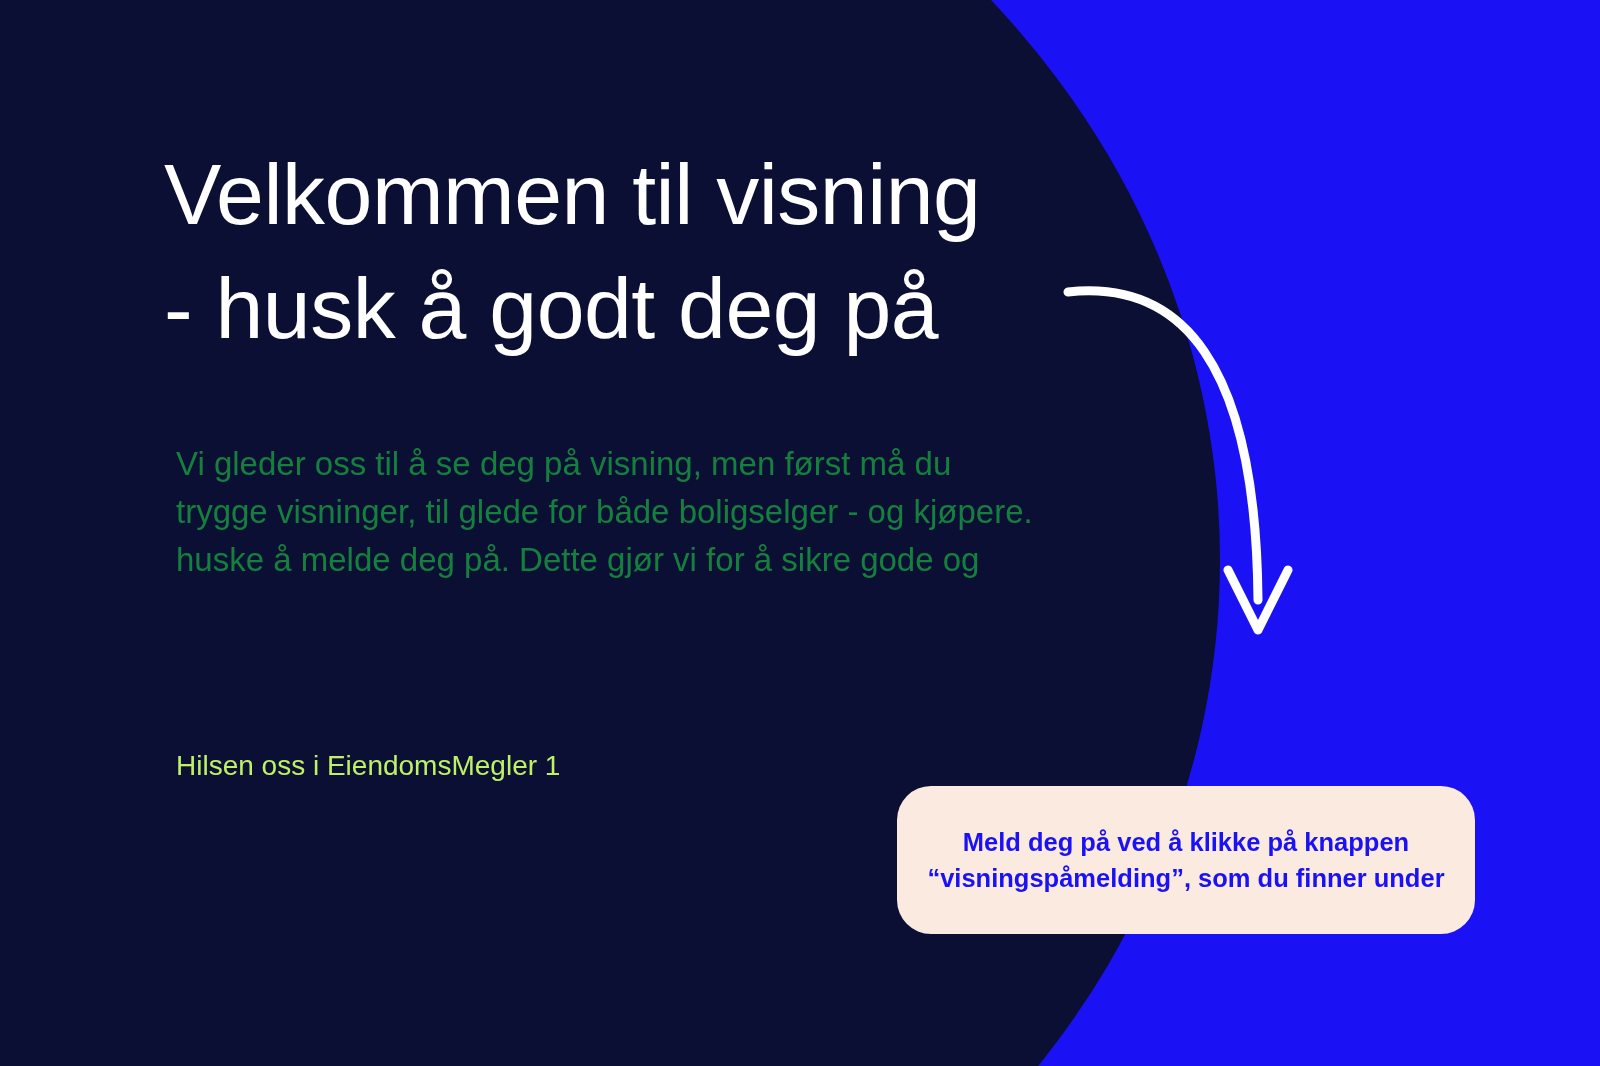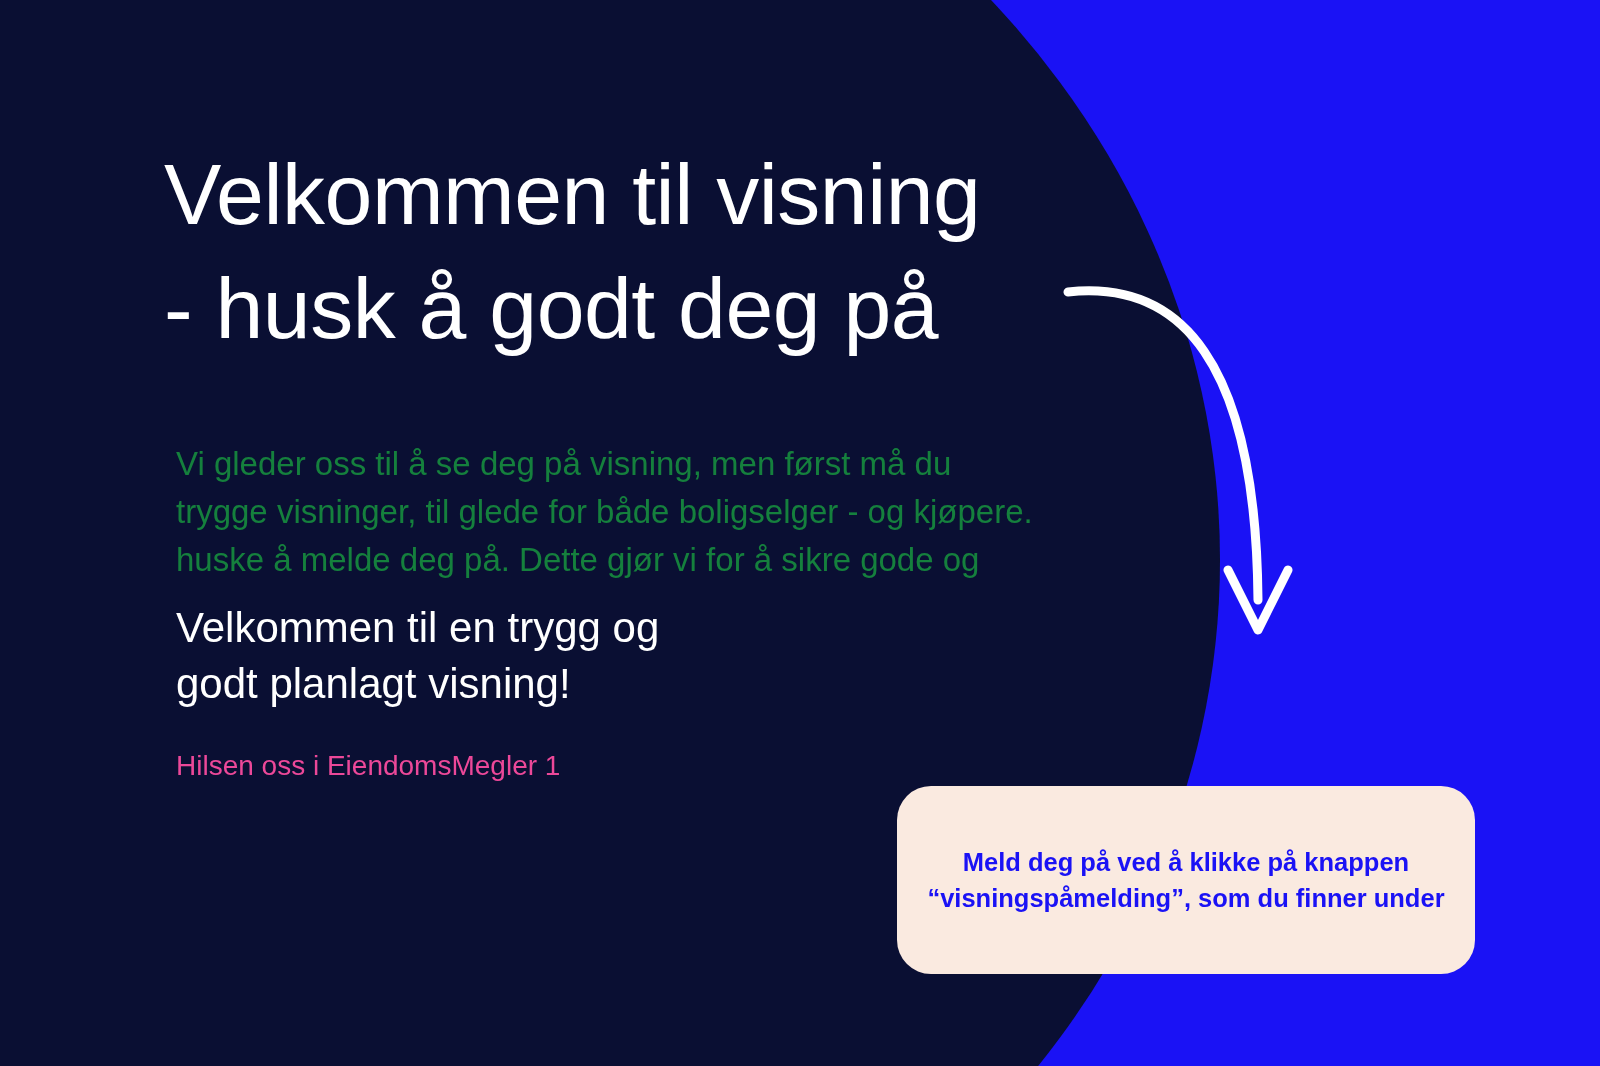--- a/index.html
+++ b/index.html
@@ -94,32 +94,32 @@
     font-size: 42px;
     line-height: 1.33;
     font-weight: 400;
   }
   .subhead .line { display: block; white-space: nowrap; }
 
   .signature {
     position: absolute;
     left: 176px;
     top: 750px;
-    color: #ec4899;
+    color: #bef264;
     font-size: 28px;
     font-weight: 400;
     white-space: nowrap;
   }
 
   .callout {
     position: absolute;
     left: 897px;
     top: 786px;
     width: 578px;
-    height: 188px;
+    height: 148px;
     background: #faeae0;
     border-radius: 34px;
     display: flex;
     align-items: center;
     justify-content: center;
   }
   .callout-text {
     color: #1a12f5;
     font-size: 25.5px;
     line-height: 1.42;
@@ -152,24 +152,20 @@
     <span class="line">Velkommen til visning</span>
     <span class="line">- husk å godt deg på</span>
   </div>
 
   <div class="body-text">
     <span class="line">Vi gleder oss til å se deg på visning, men først må du</span>
     <span class="line">trygge visninger, til glede for både boligselger - og kjøpere.</span>
     <span class="line">huske å melde deg på. Dette gjør vi for å sikre gode og</span>
   </div>
 
-  <div class="subhead">
-    <span class="line">Velkommen til en trygg og</span>
-    <span class="line">godt planlagt visning!</span>
-  </div>
 
   <div class="signature">Hilsen oss i EiendomsMegler 1</div>
 
   <svg class="arrow" viewBox="0 0 260 420" xmlns="http://www.w3.org/2000/svg">
     <path d="M8 22 C 120 10, 196 90, 198 330" fill="none" stroke="#ffffff" stroke-width="9" stroke-linecap="round"></path>
     <path d="M168 300 L198 360 L228 300" fill="none" stroke="#ffffff" stroke-width="9" stroke-linecap="round" stroke-linejoin="round"></path>
   </svg>
 
   <div class="callout">
     <div class="callout-text">

